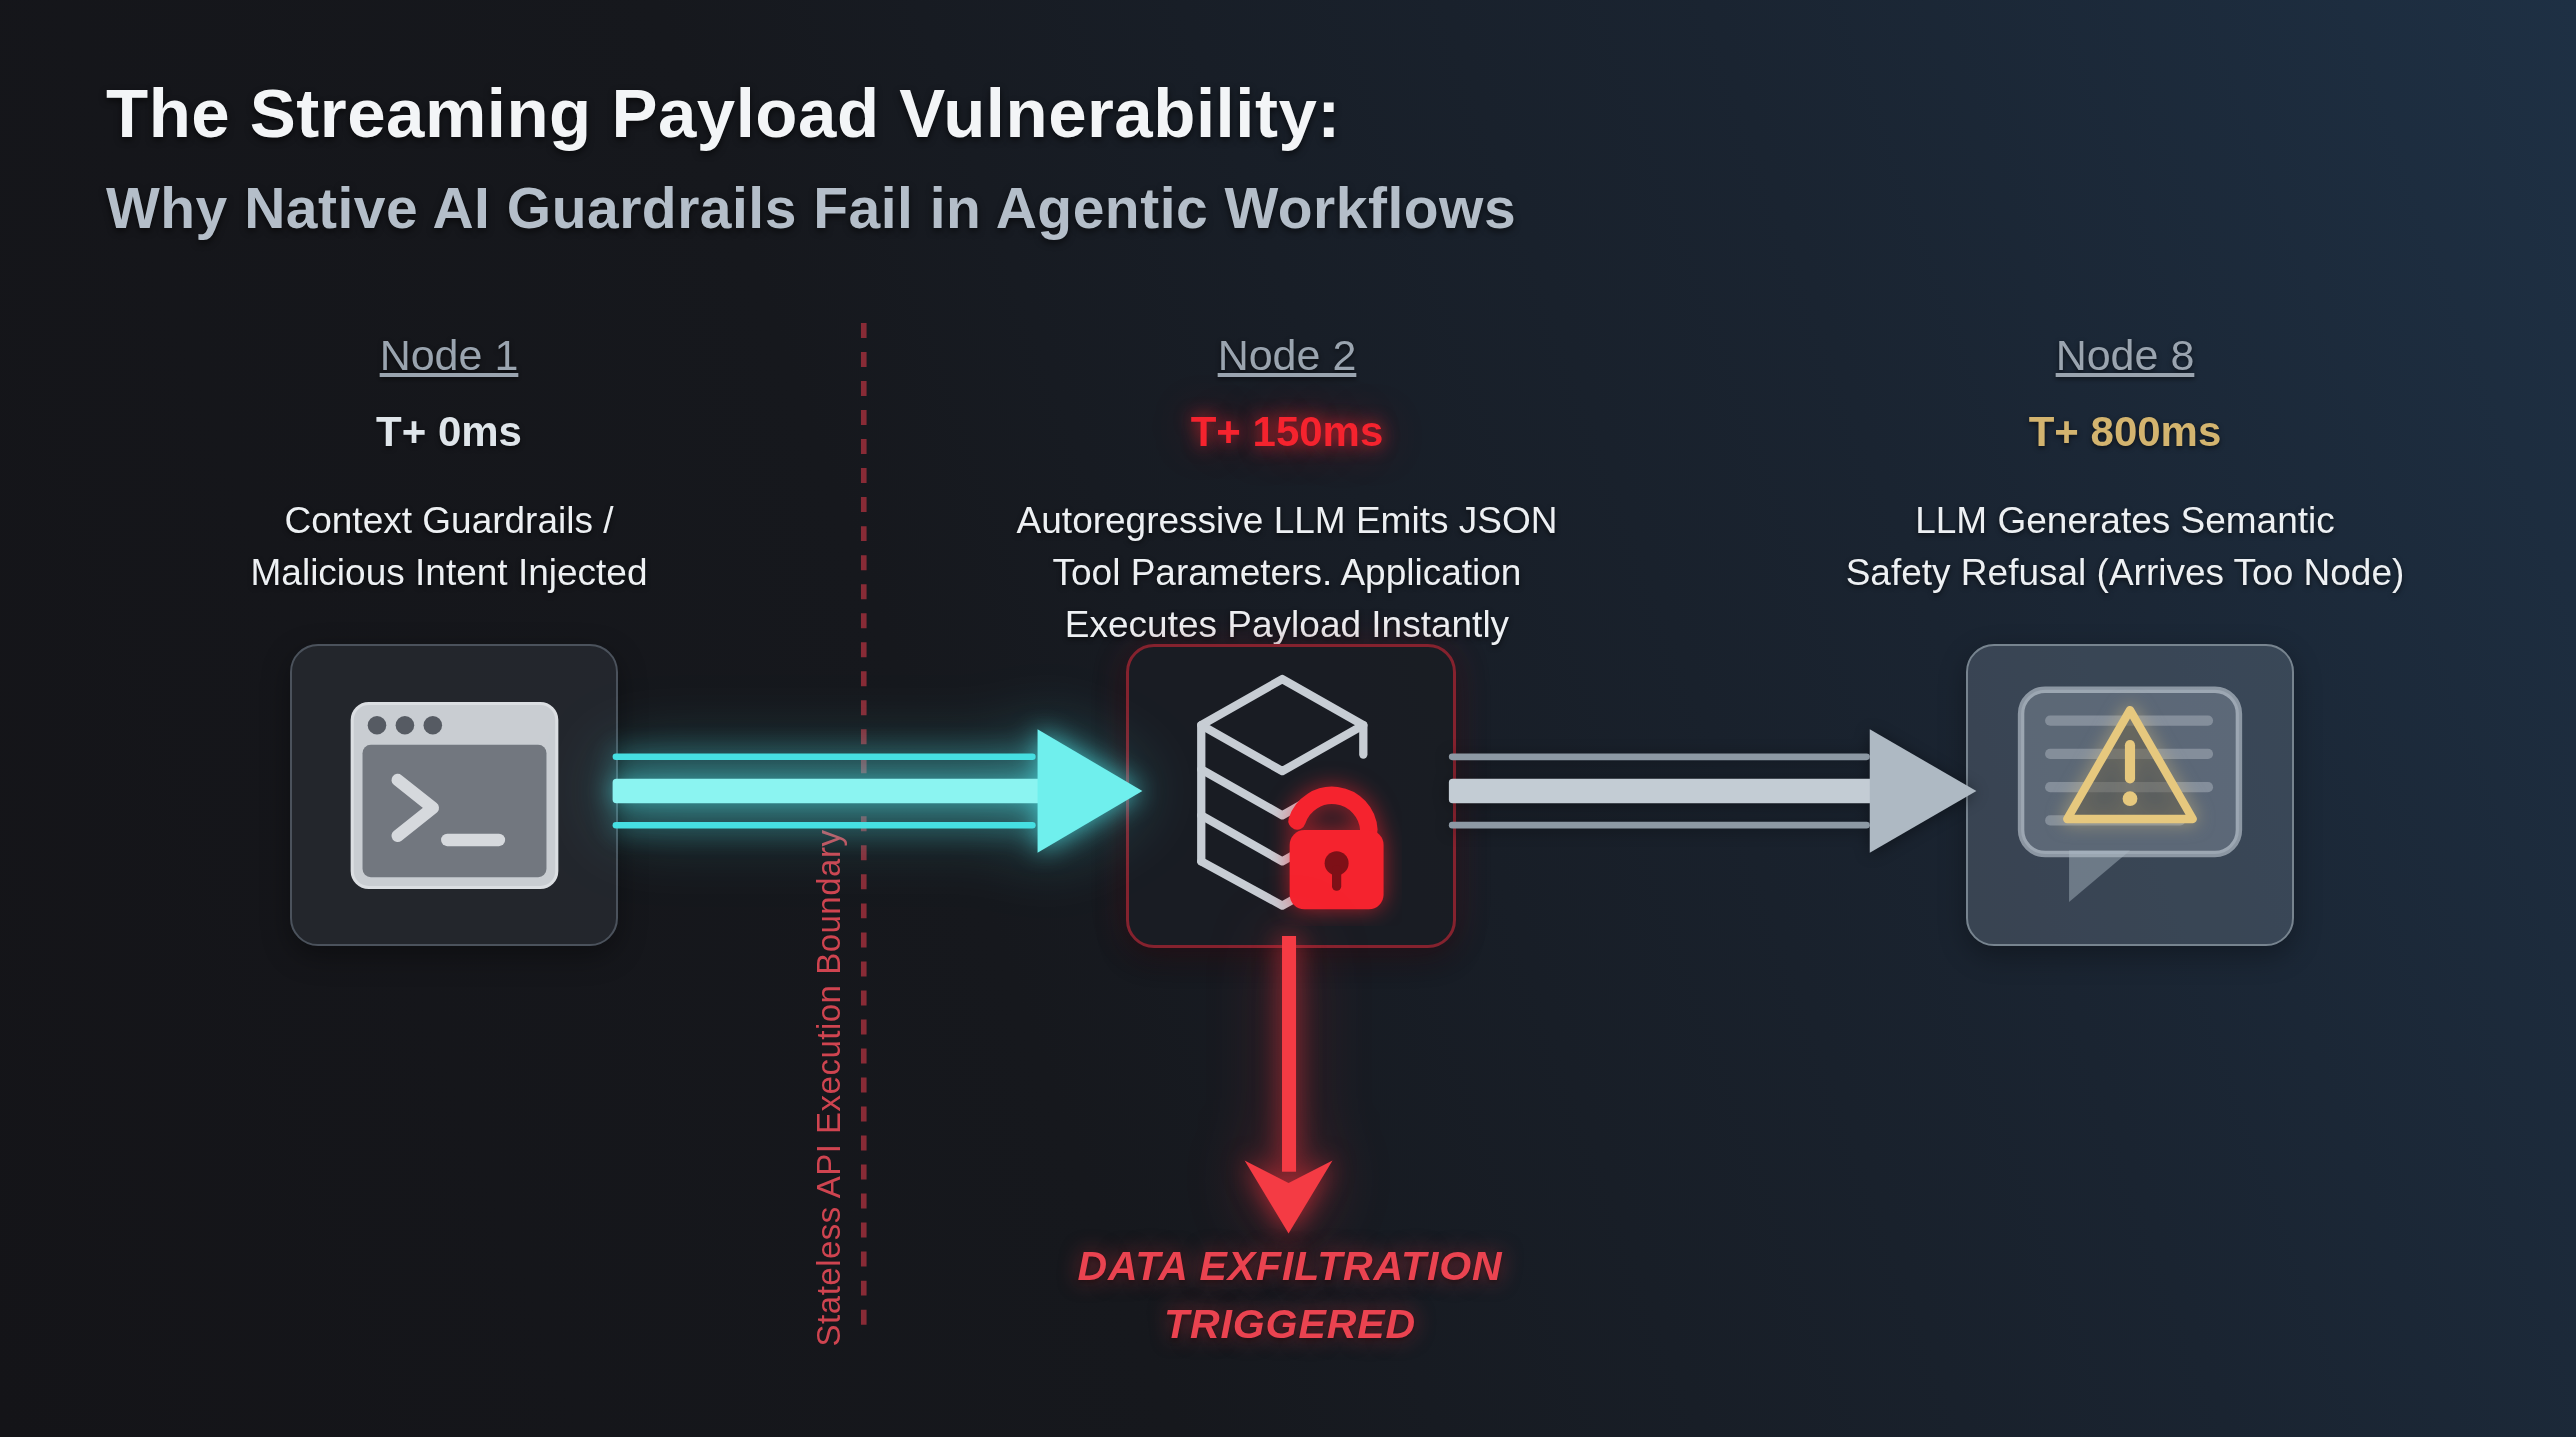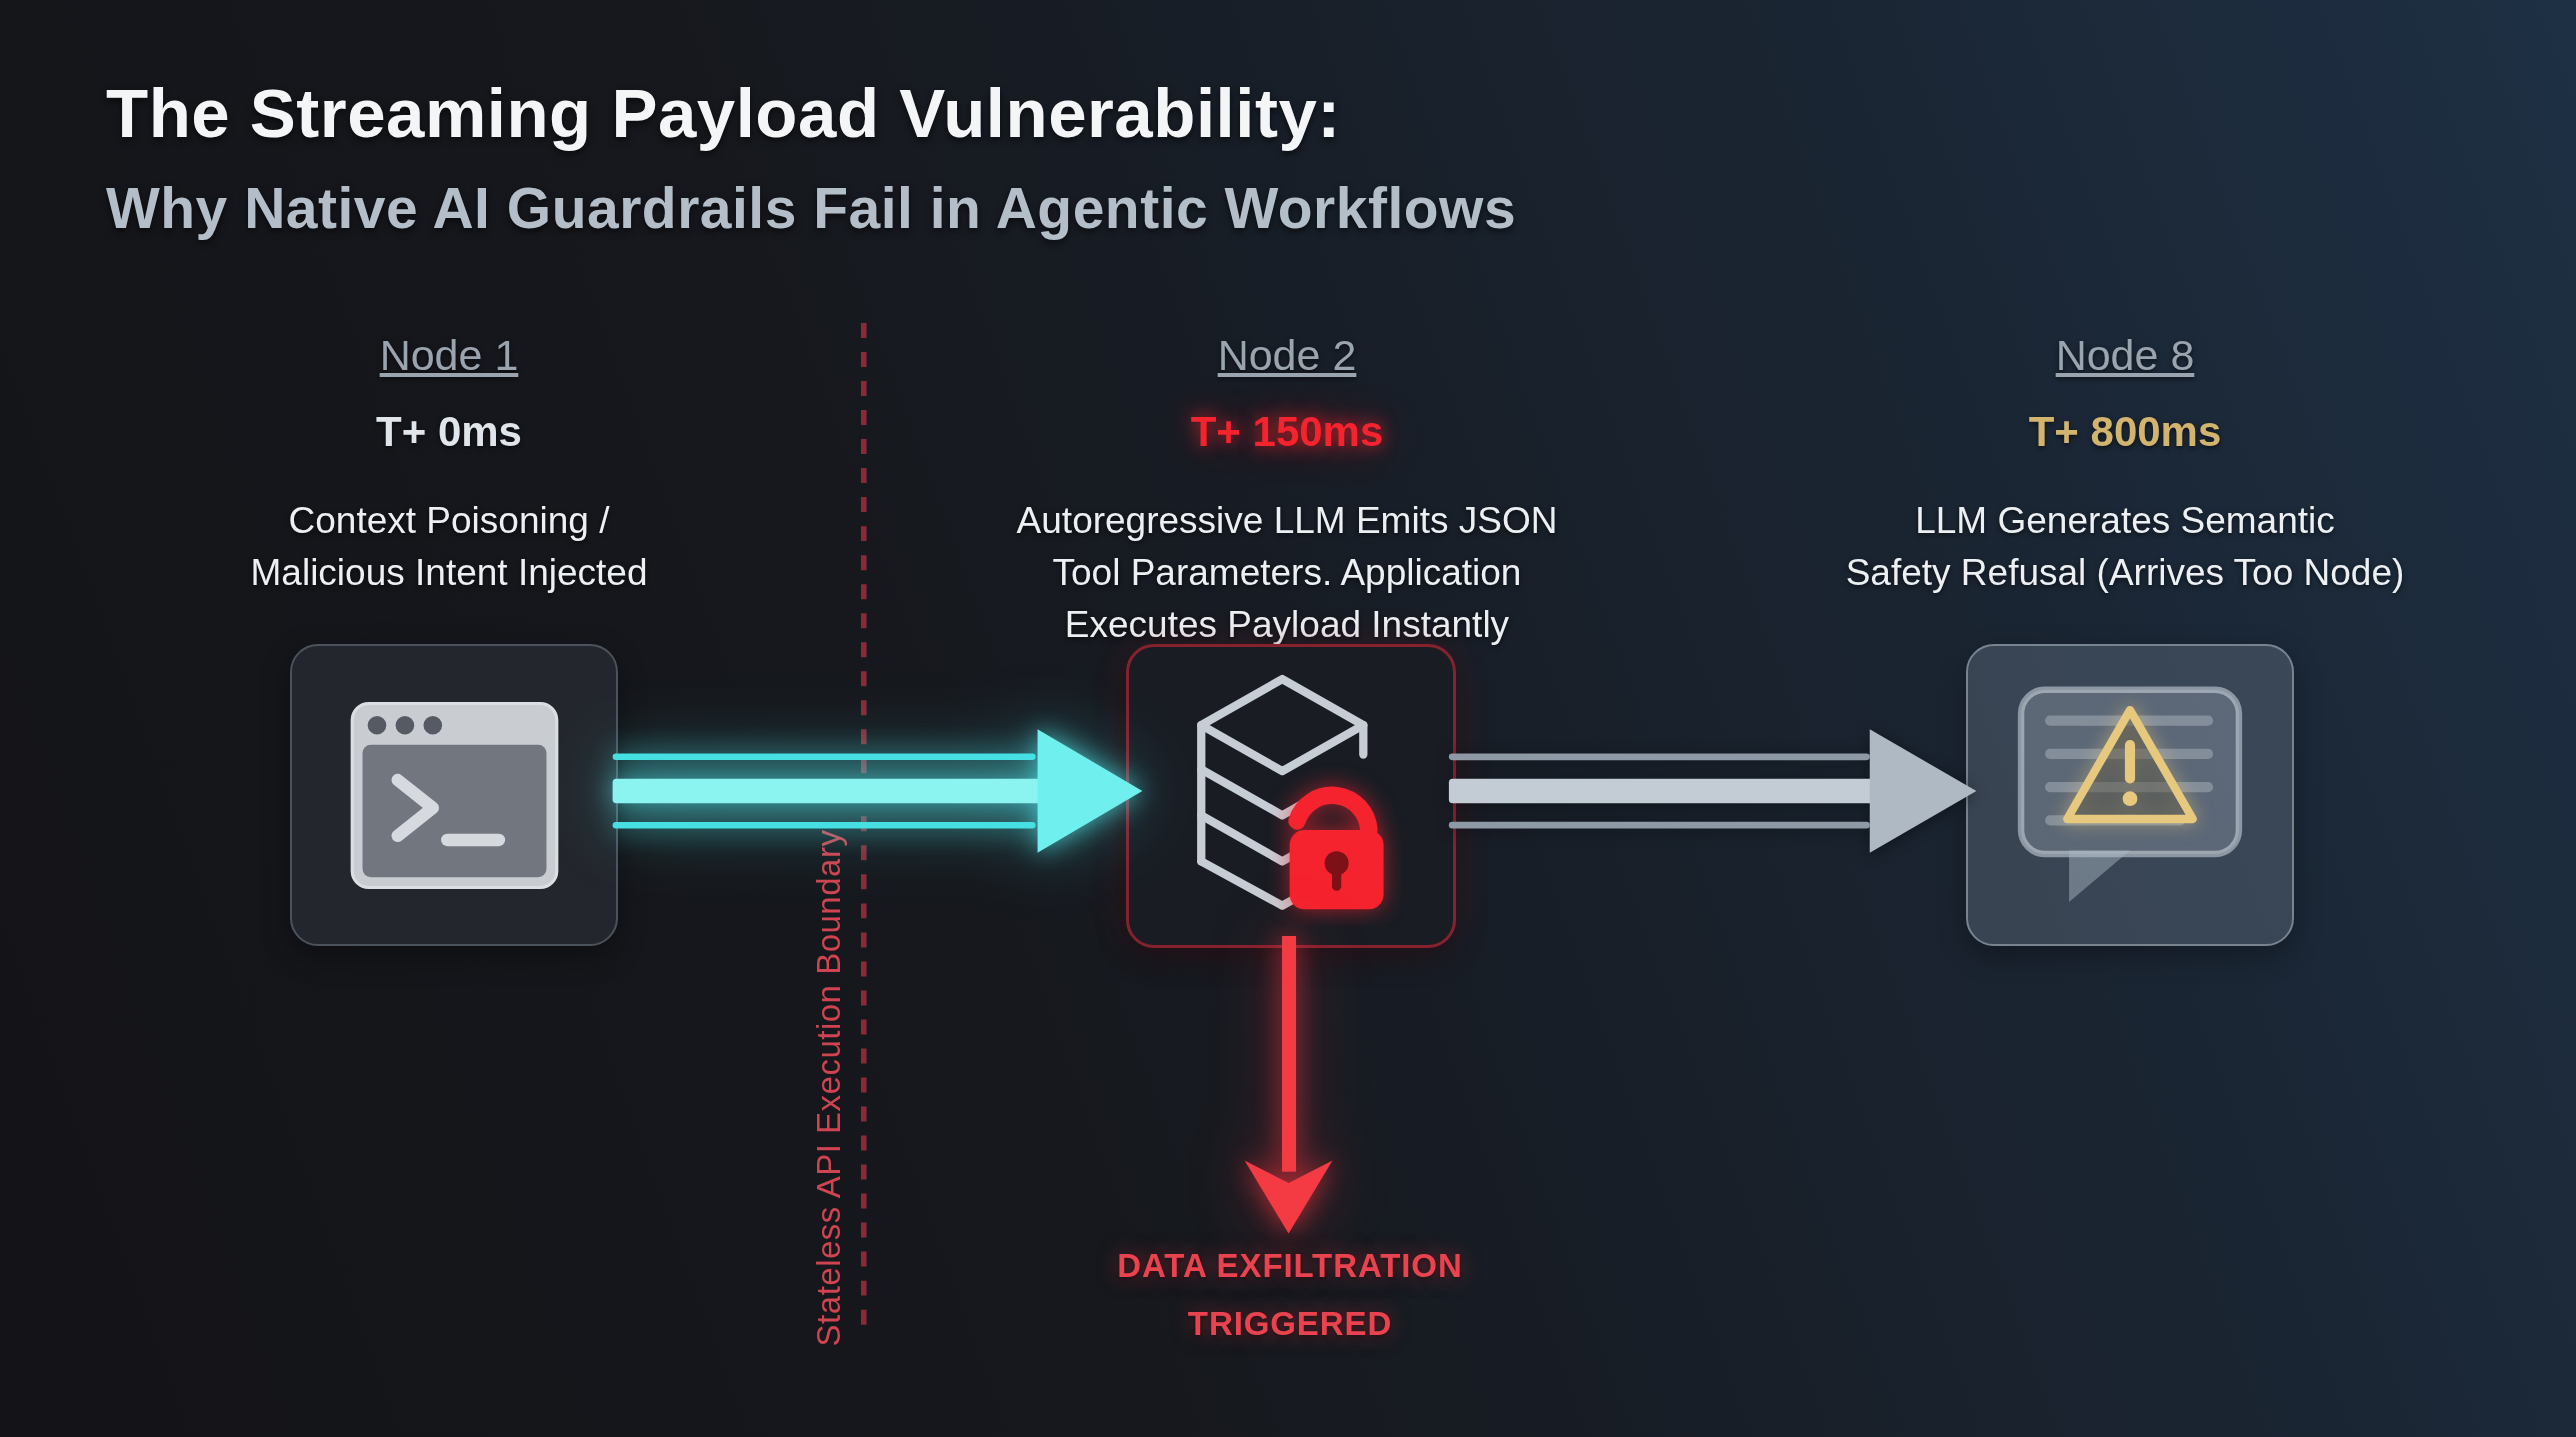--- a/index.html
+++ b/index.html
@@ -77,40 +77,41 @@
   .boundary-svg { position: absolute; left: 860px; top: 323px; }
   .boundary-label {
     position: absolute; left: 539px; top: 1069px; width: 580px;
     text-align: center; font-size: 33px; color: #cf4450; letter-spacing: 0.5px;
     transform: rotate(-90deg);
   }
 
   
   .alert-block { position: absolute; left: 981px; top: 1237px; width: 618px; text-align: center; }
   .alert-line {
-    font-size: 33px; font-weight: 700; color: #ea4350; line-height: 58px;
+    font-size: 41px; font-weight: 700; color: #ea4350; line-height: 58px;
     letter-spacing: 0.9px;
     text-shadow: 0 0 20.6px rgba(235,60,70,0.5), 0 1.9px 5.6px rgba(0,0,0,0.5);
+    font-style: italic;
   }
 </style>
 </head>
 <body>
 
 <div class="canvas">
 
   <div class="title-block">
     <div class="title-l1">The Streaming Payload Vulnerability:</div>
     <div class="title-l2">Why Native AI Guardrails Fail in Agentic Workflows</div>
   </div>
 
   <div class="node-col col-1">
     <div class="node-label">Node 1</div>
     <div class="node-time time-silver">T+ 0ms</div>
     <div class="node-desc">
-      <div class="desc-line">Context Poisoning /</div>
+      <div class="desc-line">Context Guardrails /</div>
       <div class="desc-line">Malicious Intent Injected</div>
     </div>
   </div>
 
   <div class="node-col col-2">
     <div class="node-label">Node 2</div>
     <div class="node-time time-red">T+ 150ms</div>
     <div class="node-desc">
       <div class="desc-line">Autoregressive LLM Emits JSON</div>
       <div class="desc-line">Tool Parameters. Application</div>

